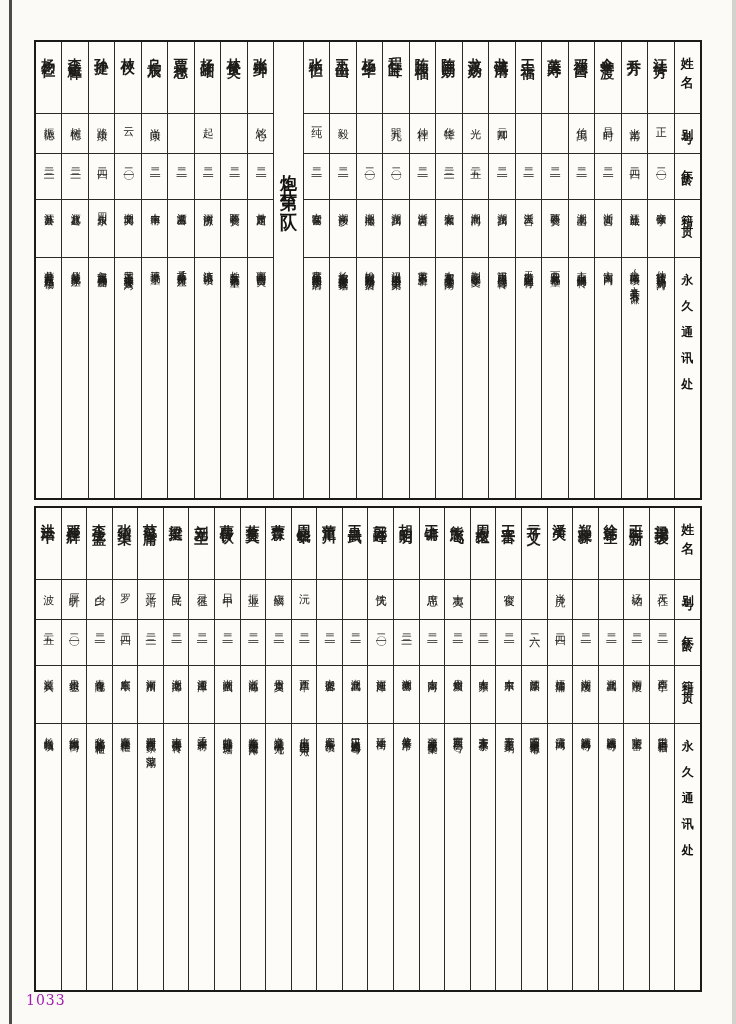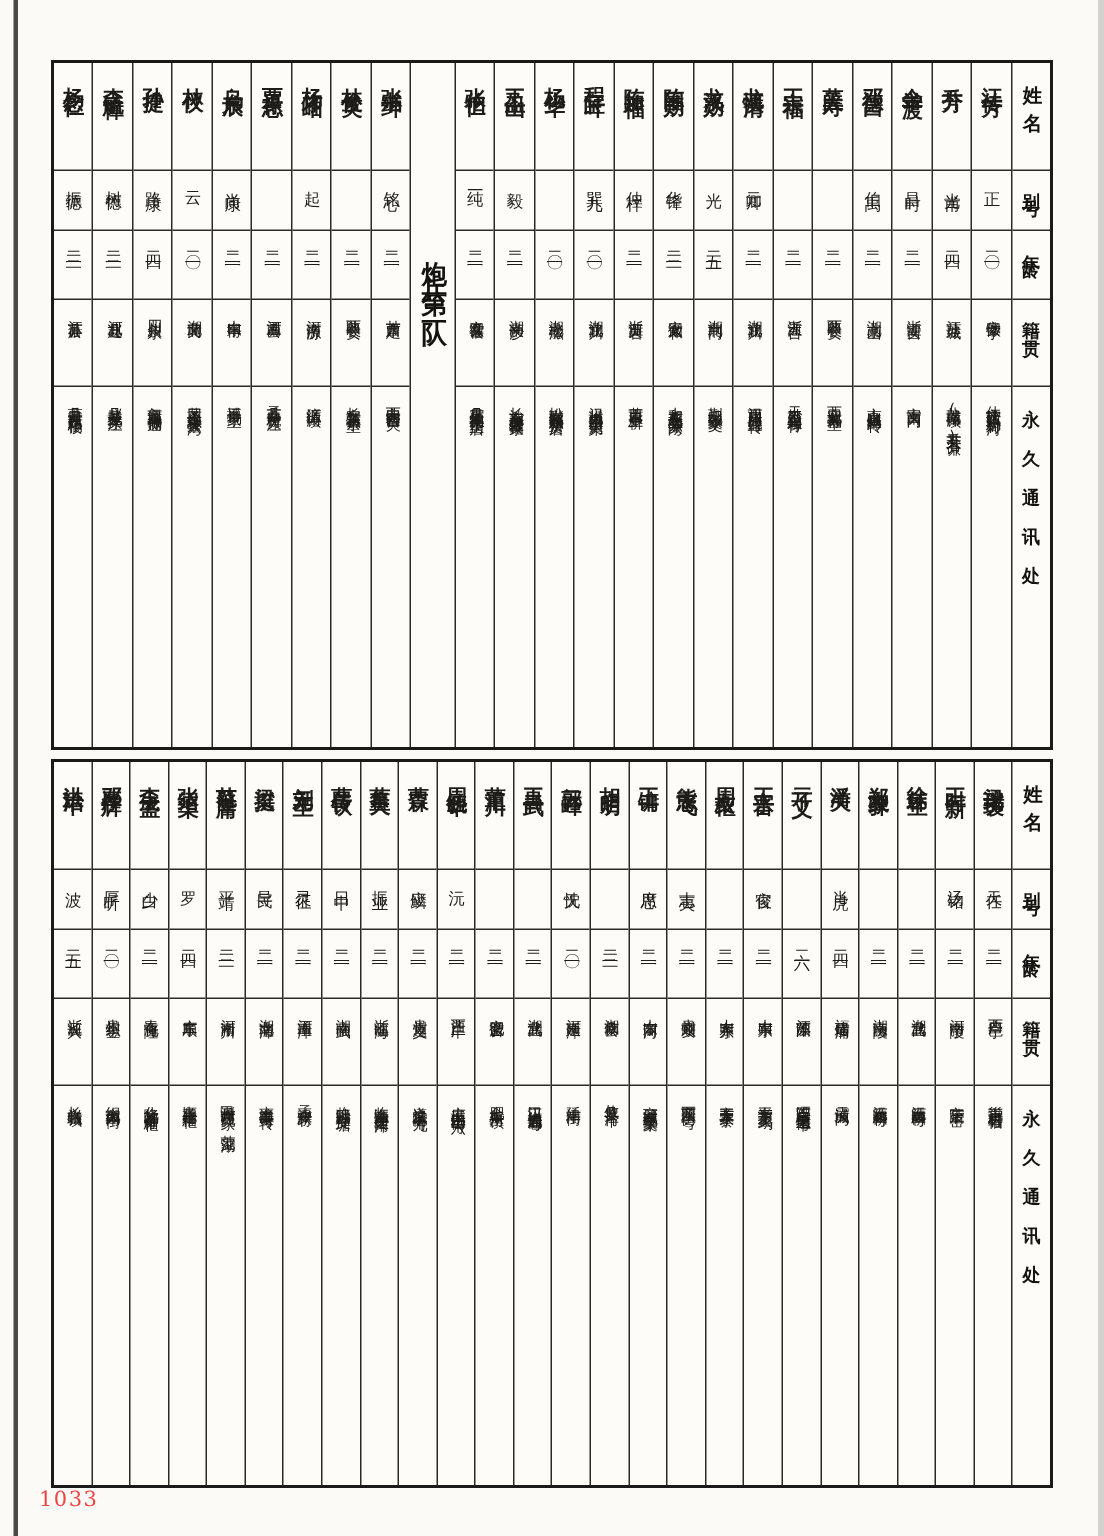--- a/index.html
+++ b/index.html
@@ -88,21 +88,21 @@
     font-size: 17px;
     font-weight: bold;
     letter-spacing: 10px;
     color: #141310;
   }
 
   .page-number {
     position: absolute;
     left: 26px; bottom: 16px;
     font-size: 14px;
-    color: #ef4444;
+    color: #a21caf;
     font-family: "DejaVu Serif", serif;
     letter-spacing: 1px;
   }
 </style>
 </head>
 <body>
 
 <div class="page">
   <div class="scan-gutter"></div>
 

